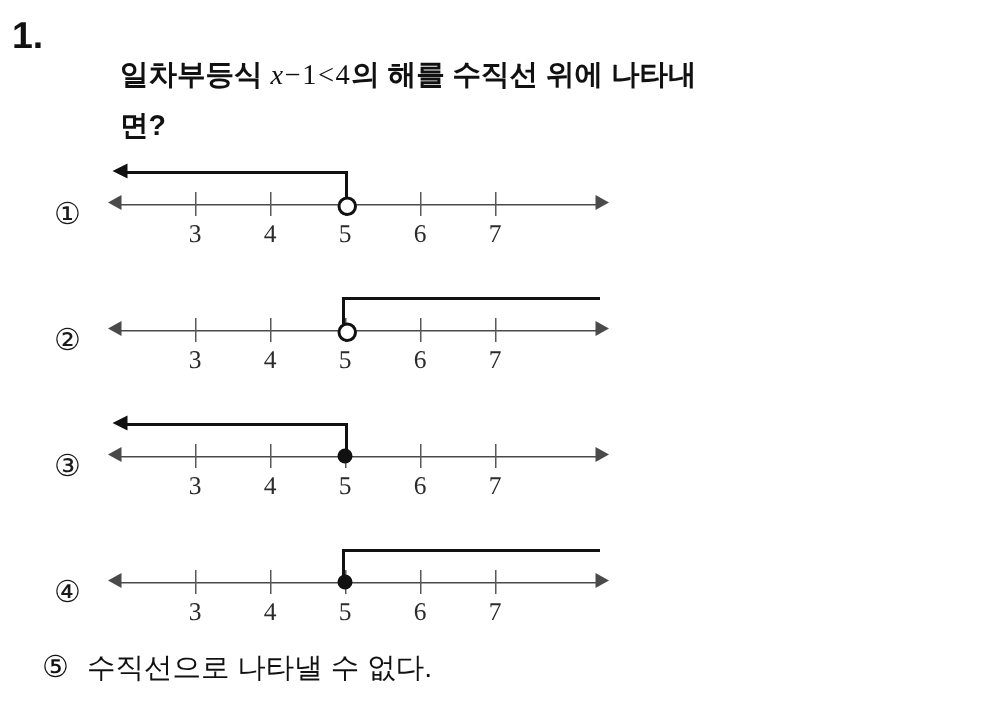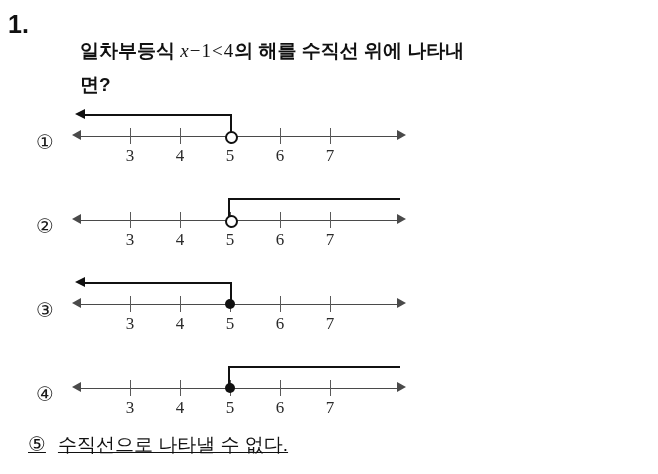--- a/index.html
+++ b/index.html
@@ -169,21 +169,20 @@
 
   
   .choice5 {
     position: absolute;
     left: 28px;
     top: 432px;
     width: 600px;
     font-size: 19px;
     font-family: "Liberation Serif", serif;
     color: #111111;
-    text-decoration: underline;
   }
   .choice5 .mark {
     font-family: "DejaVu Sans", sans-serif;
     font-size: 20px;
     margin-right: 12px;
   }
   .choice5 .txt {
     font-family: "Liberation Sans", sans-serif;
     font-size: 19px;
   }

